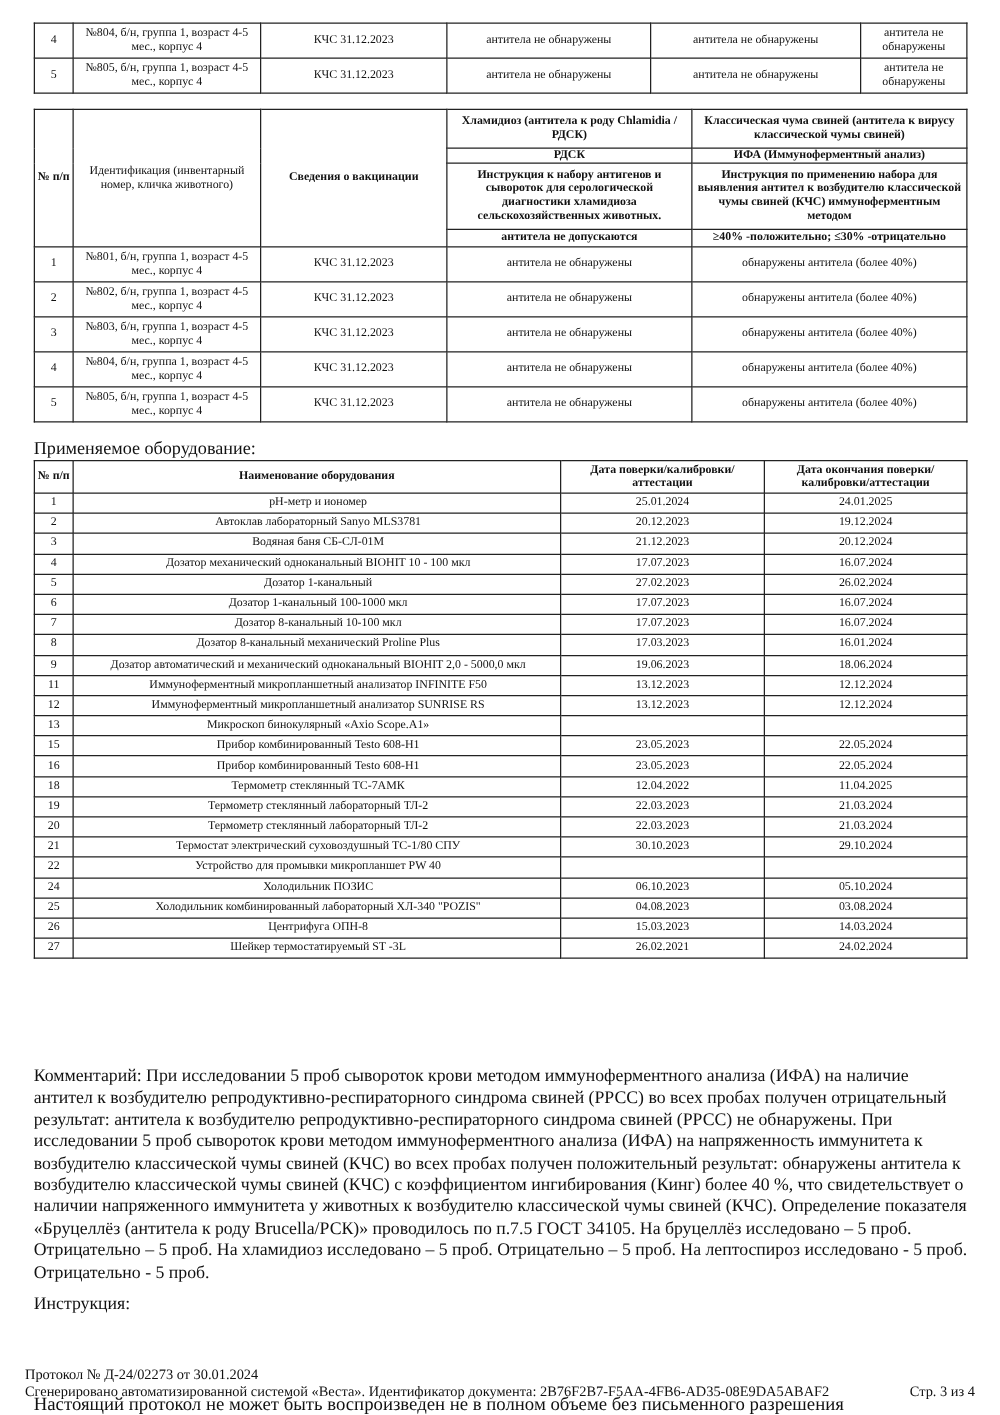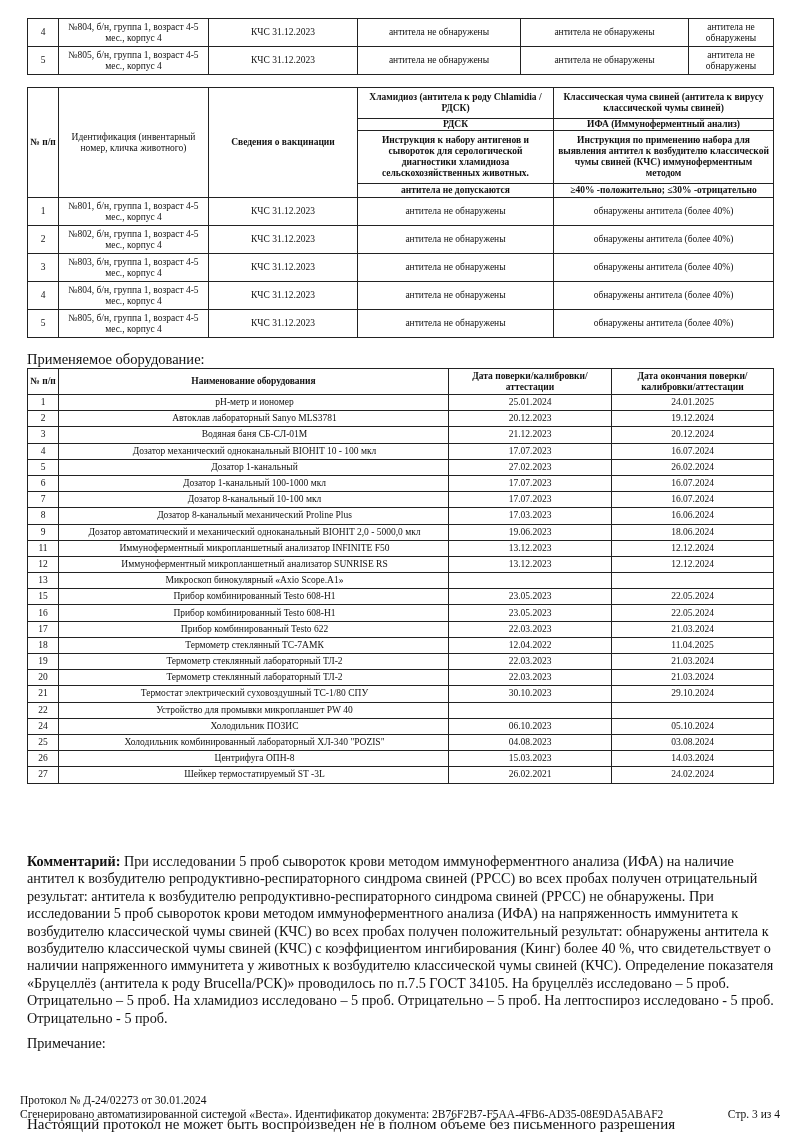--- a/index.html
+++ b/index.html
@@ -17,21 +17,21 @@
   #tbl2 th { font-weight: bold; }
   #tbl2 td { height: 28px; }
   #tbl2 .h-id { font-weight: normal; }
   .equip-heading { position: absolute; left: 27px; top: 351px; font-size: 14.5px; }
   #tbl3 { left: 27px; top: 368px; width: 746px; }
   #tbl3 th { font-weight: bold; height: 26px; }
   #tbl3 td { height: 16.2px; }
   #tbl3 td.name { text-align: center; padding-left: 4px; }
   #tbl3 tr.tall td { height: 30px; }
   .comment { position: absolute; left: 27px; top: 853px; width: 750px; font-size: 14.2px; line-height: 17.4px; }
-  .comment b { font-weight: bold; }
+  .comment b { font-weight: normal; }
   .note-title { position: absolute; left: 27px; top: 1035px; font-size: 14.2px; }
   .note-text { position: absolute; left: 27px; top: 1116px; width: 700px; font-size: 15px; line-height: 17.4px; }
   .footer1 { position: absolute; left: 20px; top: 1094px; font-size: 11.5px; }
   .footer2 { position: absolute; left: 20px; top: 1108px; font-size: 11.5px; }
   .footer-page { position: absolute; right: 20px; top: 1108px; font-size: 11.5px; padding-left: 28px; }
 </style>
 </head>
 <body>
 
 <table id="tbl1" class="t-small">
@@ -187,21 +187,21 @@
       <tr>
         <td>7</td>
         <td class="name">Дозатор 8-канальный 10-100 мкл</td>
         <td>17.07.2023</td>
         <td>16.07.2024</td>
       </tr>
       <tr>
         <td>8</td>
         <td class="name">Дозатор 8-канальный механический Proline Plus</td>
         <td>17.03.2023</td>
-        <td>16.06.2024</td>
+        <td>16.01.2024</td>
       </tr>
       <tr>
         <td>9</td>
         <td class="name">Дозатор автоматический и механический одноканальный BIOHIT 2,0 - 5000,0 мкл</td>
         <td>19.06.2023</td>
         <td>18.06.2024</td>
       </tr>
       <tr>
         <td>11</td>
         <td class="name">Иммуноферментный микропланшетный анализатор INFINITE F50</td>
@@ -226,26 +226,20 @@
         <td>23.05.2023</td>
         <td>22.05.2024</td>
       </tr>
       <tr>
         <td>16</td>
         <td class="name">Прибор комбинированный Testo 608-H1</td>
         <td>23.05.2023</td>
         <td>22.05.2024</td>
       </tr>
       <tr>
-        <td>17</td>
-        <td class="name">Прибор комбинированный Testo 622</td>
-        <td>22.03.2023</td>
-        <td>21.03.2024</td>
-      </tr>
-      <tr>
         <td>18</td>
         <td class="name">Термометр стеклянный ТС-7АМК</td>
         <td>12.04.2022</td>
         <td>11.04.2025</td>
       </tr>
       <tr>
         <td>19</td>
         <td class="name">Термометр стеклянный лабораторный ТЛ-2</td>
         <td>22.03.2023</td>
         <td>21.03.2024</td>
@@ -290,18 +284,18 @@
         <td>27</td>
         <td class="name">Шейкер термостатируемый ST -3L</td>
         <td>26.02.2021</td>
         <td>24.02.2024</td>
       </tr>
     </tbody>
 </table>
 
 <div class="comment"><b>Комментарий:</b><span> При исследовании 5 проб сывороток крови методом иммуноферментного анализа (ИФА) на наличие антител к возбудителю репродуктивно-респираторного синдрома свиней (РРСС) во всех пробах получен отрицательный результат: антитела к возбудителю репродуктивно-респираторного синдрома свиней (РРСС) не обнаружены. При исследовании 5 проб сывороток крови методом иммуноферментного анализа (ИФА) на напряженность иммунитета к возбудителю классической чумы свиней (КЧС) во всех пробах получен положительный результат: обнаружены антитела к возбудителю классической чумы свиней (КЧС) с коэффициентом ингибирования (Кинг) более 40 %, что свидетельствует о наличии напряженного иммунитета у животных к возбудителю классической чумы свиней (КЧС). Определение показателя «Бруцеллёз (антитела к роду Brucella/РСК)» проводилось по п.7.5 ГОСТ 34105. На бруцеллёз исследовано – 5 проб. Отрицательно – 5 проб. На хламидиоз исследовано – 5 проб. Отрицательно – 5 проб. На лептоспироз исследовано - 5 проб. Отрицательно - 5 проб.</span></div>
 
-<div class="note-title">Примечание:</div>
+<div class="note-title">Инструкция:</div>
 <div class="note-text">Настоящий протокол не может быть воспроизведен не в полном объеме без письменного разрешения руководителя/уполномоченного работника БелИЛ ФГБУ «ВНИИЗЖ».</div>
 
 <div class="footer1">Протокол № Д-24/02273 от 30.01.2024</div>
 <div class="footer2">Сгенерировано автоматизированной системой «Веста». Идентификатор документа: 2B76F2B7-F5AA-4FB6-AD35-08E9DA5ABAF2</div>
 <div class="footer-page">Стр. 3 из 4</div>
 
 </body></html>

